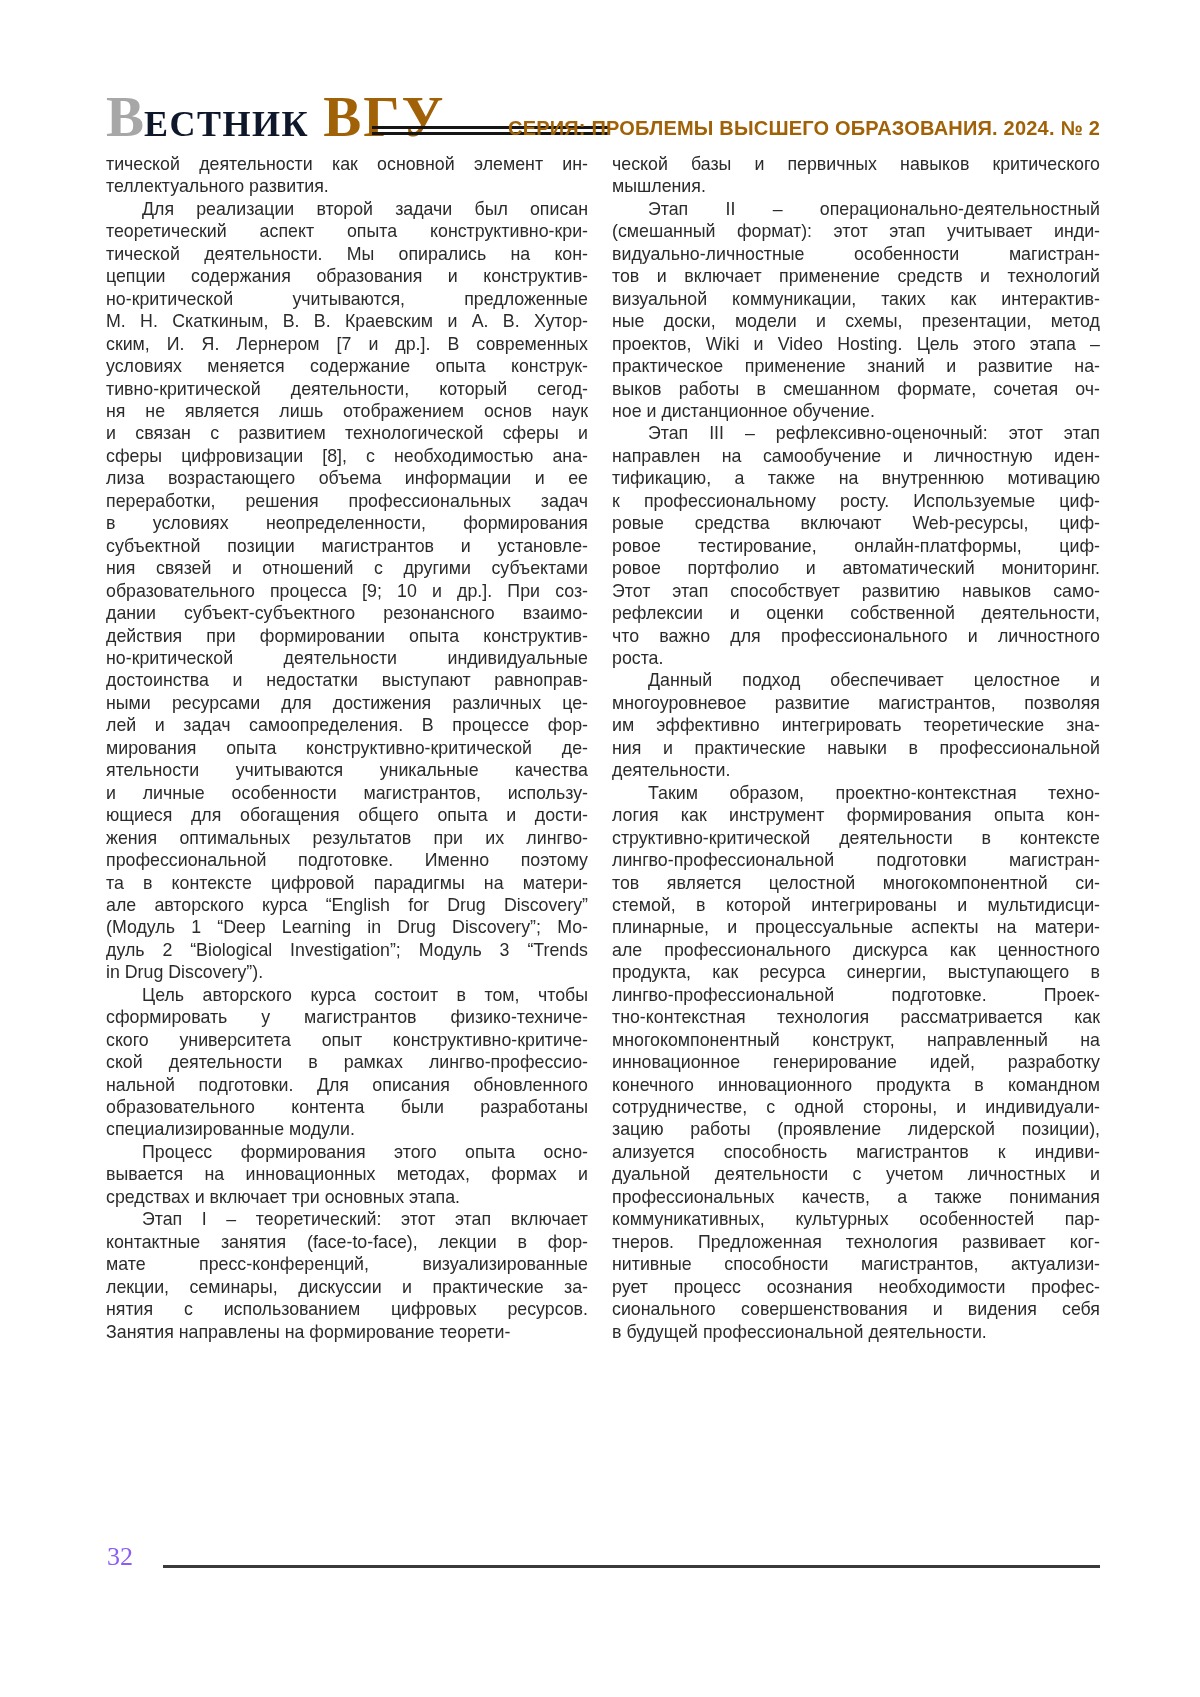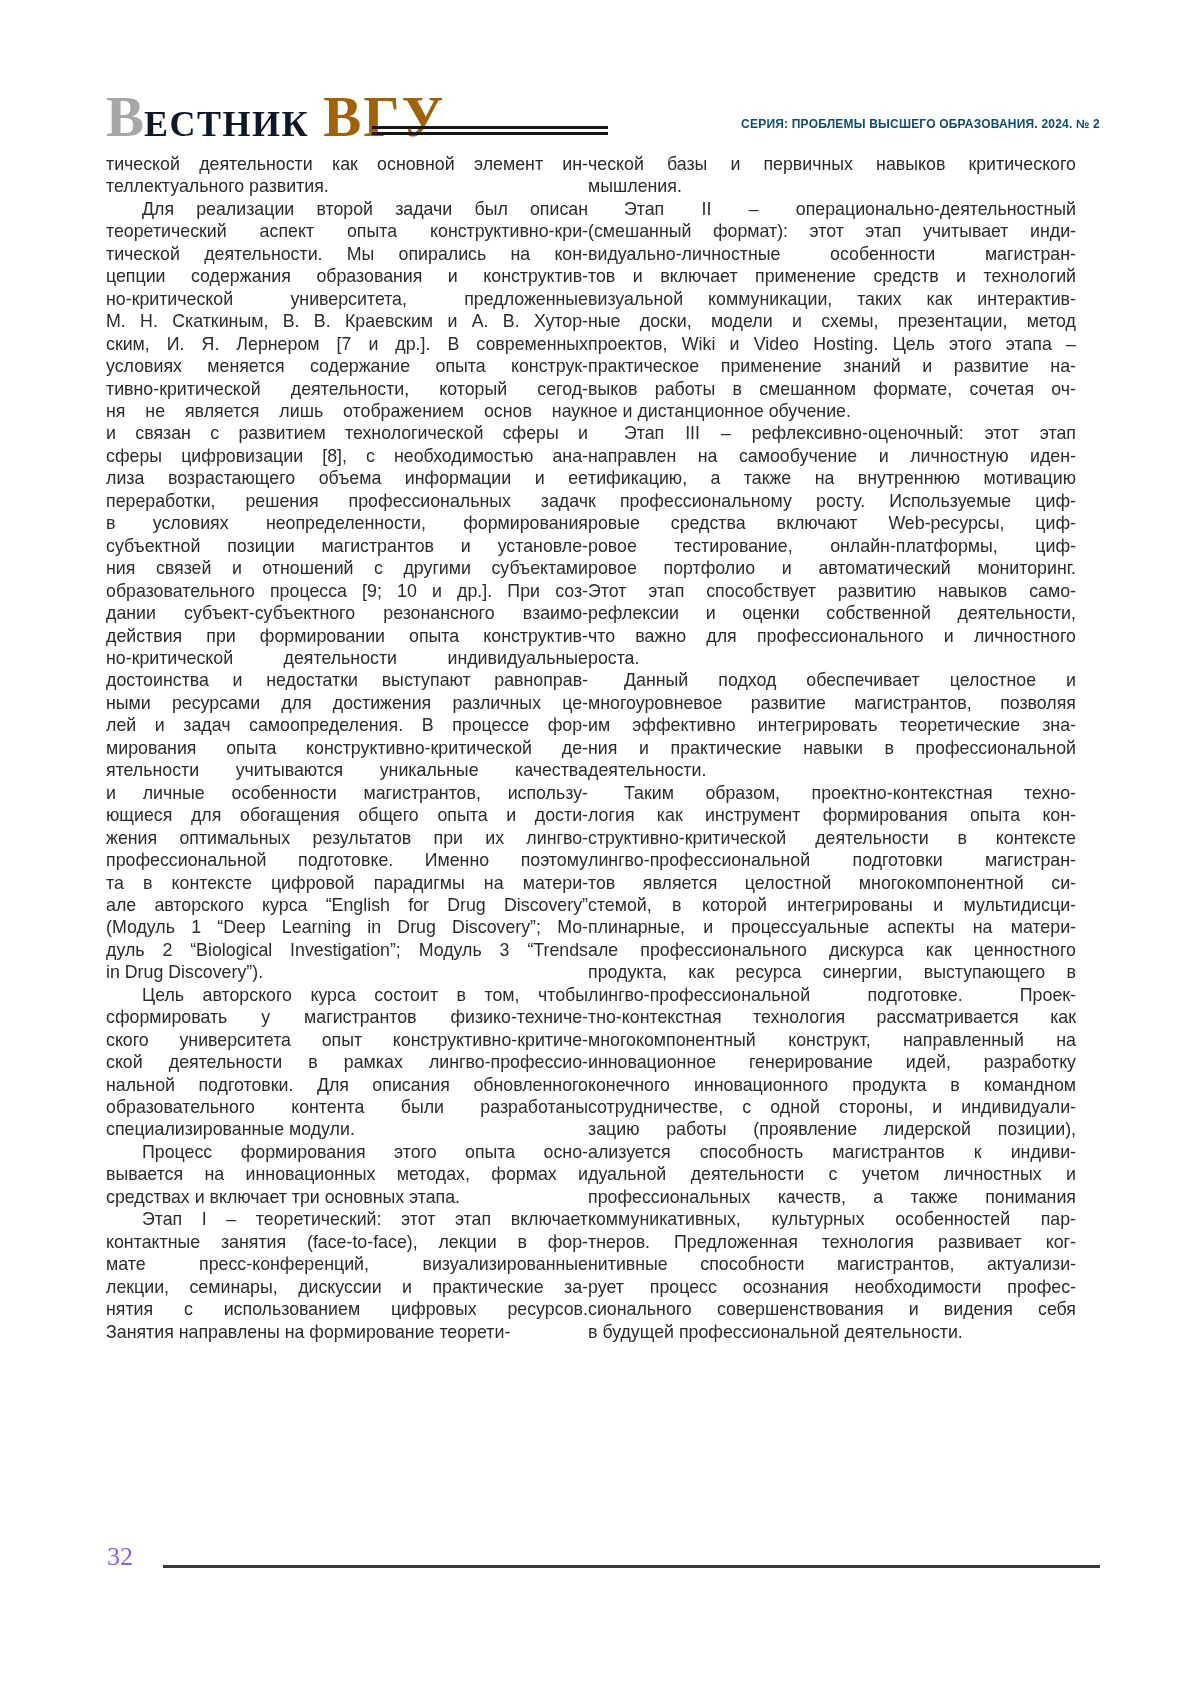--- a/index.html
+++ b/index.html
@@ -20,27 +20,27 @@
   .logo-initial{font-size:57px;}
   .logo-rest{font-size:36px;letter-spacing:1.5px;}
   .logo-suffix{font-size:57px;margin-left:14px;letter-spacing:2px;}
   .header-rule{
     position:absolute;left:372px;top:126px;width:236px;height:3px;
     border-top:3px solid #151515;border-bottom:3px solid #151515;
     box-sizing:content-box;
   }
   .series{
     position:absolute;right:100px;top:117px;
-    font-size:12px;font-weight:bold;letter-spacing:0.2px;color:#0c4a6e;
+    font-size:20px;font-weight:bold;letter-spacing:0.2px;color:#a16207;
     white-space:nowrap;
   }
   
   .columns{
     position:absolute;left:106px;top:153px;width:994px;
-    display:flex;
+    display:flex;gap:24px;
   }
   .col{font-size:17.8px;line-height:22.45px;overflow:hidden;}
   .col-left{width:482px;}
   .col-right{width:488px;}
   .line{
     text-align:justify;text-align-last:justify;
     white-space:nowrap;overflow:hidden;
   }
   .line.end{text-align:left;text-align-last:left;}
   .line.indent{text-indent:36px;}
@@ -69,21 +69,21 @@
   </header>
 
   <main class="columns">
     <section class="col col-left" id="col-0">
         <div class="line">тической деятельности как основной элемент ин-</div>
         <div class="line end">теллектуального развития.</div>
         <div class="line indent">Для реализации второй задачи был описан</div>
         <div class="line">теоретический аспект опыта конструктивно-кри-</div>
         <div class="line">тической деятельности. Мы опирались на кон-</div>
         <div class="line">цепции содержания образования и конструктив-</div>
-        <div class="line">но-критической университета, предложенные</div>
+        <div class="line">но-критической учитываются, предложенные</div>
         <div class="line">М. Н. Скаткиным, В. В. Краевским и А. В. Хутор-</div>
         <div class="line">ским, И. Я. Лернером [7 и др.]. В современных</div>
         <div class="line">условиях меняется содержание опыта конструк-</div>
         <div class="line">тивно-критической деятельности, который сегод-</div>
         <div class="line">ня не является лишь отображением основ наук</div>
         <div class="line">и связан с развитием технологической сферы и</div>
         <div class="line">сферы цифровизации [8], с необходимостью ана-</div>
         <div class="line">лиза возрастающего объема информации и ее</div>
         <div class="line">переработки, решения профессиональных задач</div>
         <div class="line">в условиях неопределенности, формирования</div>

